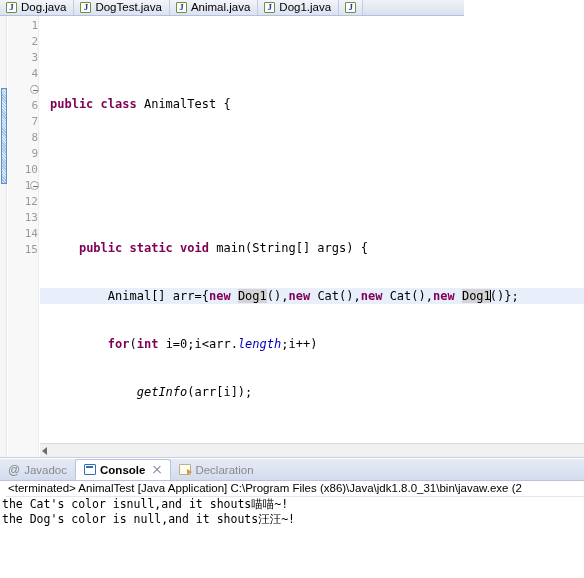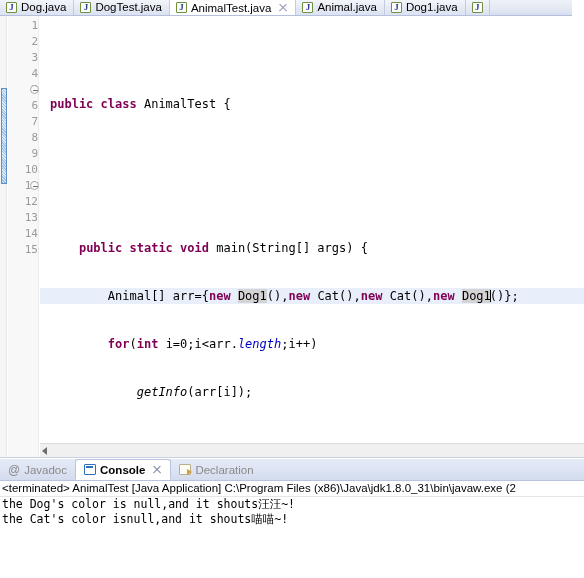--- a/index.html
+++ b/index.html
@@ -8,21 +8,21 @@
     width: 584px; height: 578px;
     overflow: hidden;
     background: #ffffff;
     font-family: "Liberation Sans", sans-serif;
     font-size: 12px;
   }
   #app { position: relative; width: 584px; height: 578px; background: #fff; }
 
   
   .tabbar {
-    position: absolute; top: 0; left: 0; width: 572px; height: 16px;
+    position: absolute; top: 0; left: 0; width: 464px; height: 16px;
     background: linear-gradient(to bottom, #eef1f7 0%, #e3e8f2 60%, #d7def0 100%);
     border-bottom: 1px solid #b4c0dc;
     display: flex; align-items: flex-end;
     overflow: hidden;
   }
   .tab {
     height: 16px;
     display: flex; align-items: center; gap: 4px;
     padding: 0 7px 0 6px;
     font-size: 11.5px;
@@ -217,20 +217,21 @@
     overflow: hidden;
   }
   .term-line {
     font-family: "Liberation Sans", sans-serif;
     font-size: 11.5px;
     color: #000;
     line-height: 15px;
     white-space: pre;
     padding-left: 2px;
     border-bottom: 1px solid #e6e6e6;
+    margin-left: 6px;
   }
   .out-line {
     font-family: "DejaVu Sans Mono", monospace;
     font-size: 11.5px;
     color: #000;
     line-height: 15px;
     white-space: pre;
     padding-left: 2px;
   }
 </style>
@@ -240,25 +241,20 @@
 <div id="app">
 
   <div class="tabbar">
     <div class="tab">
       <span class="jicon"></span>
       <span>Dog.java</span>
     </div>
     <div class="tab">
       <span class="jicon"></span>
       <span>DogTest.java</span>
-    </div>
-    <div class="tab active">
-      <span class="jicon"></span>
-      <span>AnimalTest.java</span>
-      <span class="tab-close"></span>
     </div>
     <div class="tab">
       <span class="jicon"></span>
       <span>Animal.java</span>
     </div>
     <div class="tab">
       <span class="jicon"></span>
       <span>Dog1.java</span>
     </div>
     <div class="tab partial">
@@ -332,18 +328,18 @@
         <span class="ptab-close"></span>
       </div>
       <div class="ptab inactive">
         <span class="decl-icon"></span>
         <span>Declaration</span>
       </div>
     </div>
 
     <div class="console-body">
       <div class="term-line">&lt;terminated&gt; AnimalTest [Java Application] C:\Program Files (x86)\Java\jdk1.8.0_31\bin\javaw.exe (2</div>
+      <div class="out-line">the Cat's color isnull,and it shouts喵喵~!</div>
       <div class="out-line">the Dog's color is null,and it shouts汪汪~!</div>
-      <div class="out-line">the Cat's color isnull,and it shouts喵喵~!</div>
     </div>
   </div>
 
 </div>
 
 </body></html>

